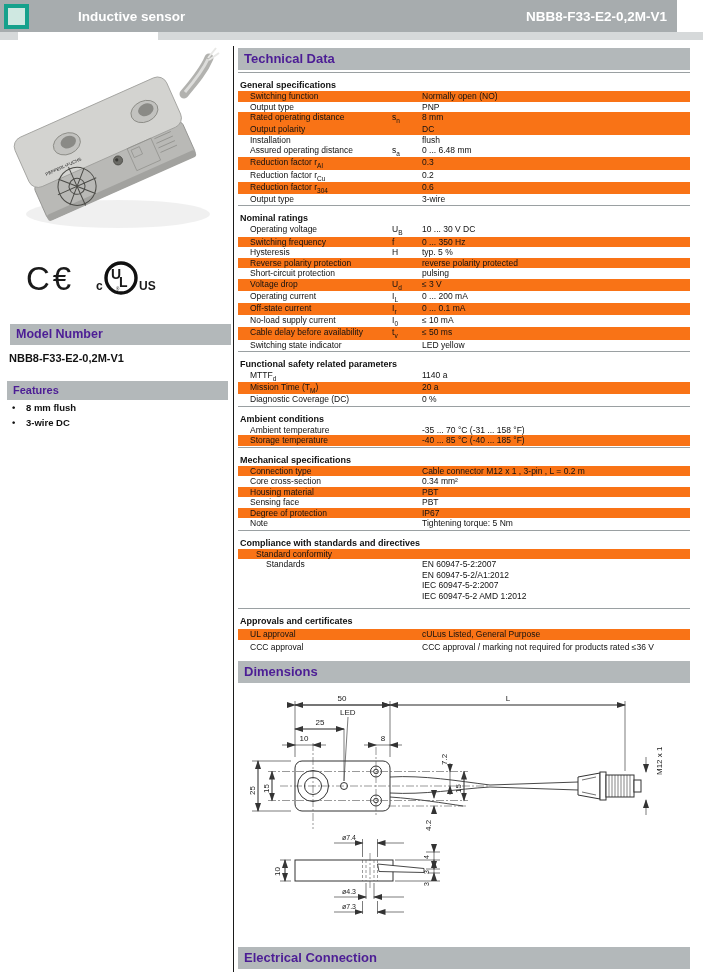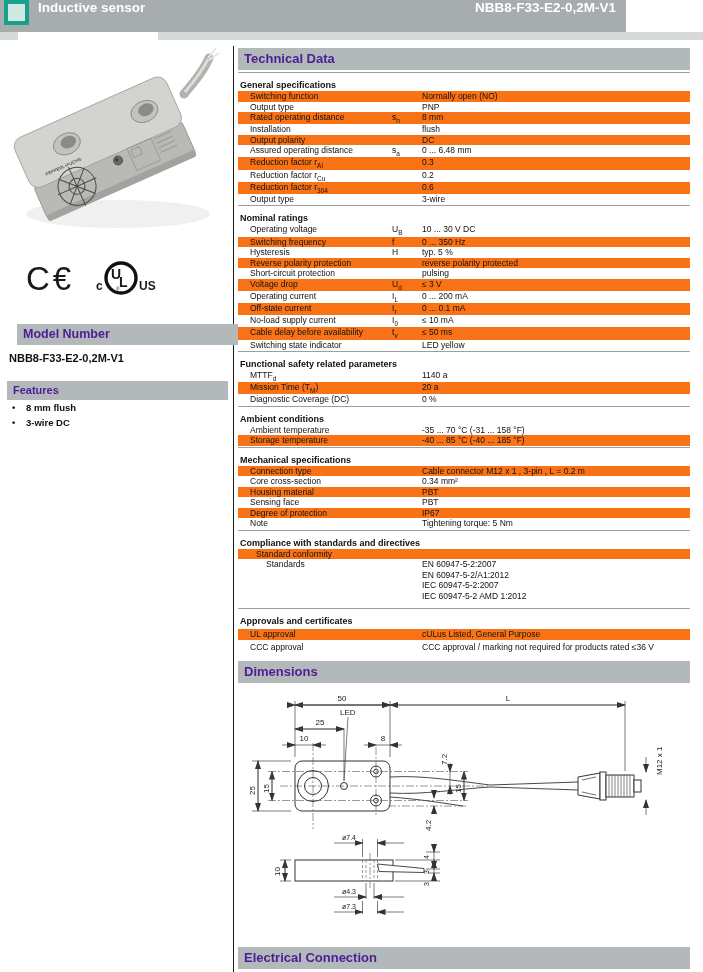--- a/index.html
+++ b/index.html
@@ -1,34 +1,34 @@
 <!DOCTYPE html>
 <html><head>
 <meta charset="utf-8">
 <style>
   html,body{margin:0;padding:0;background:#fff;}
   .page{position:relative;width:703px;height:972px;background:#fff;overflow:hidden;
         font-family:"Liberation Sans",sans-serif;color:#111;}
   
-  .topbar{position:absolute;top:0;left:0;width:626px;height:32px;background:#a7acae;
-          display:flex;align-items:flex-start;box-sizing:border-box;}
+  .topbar{position:absolute;top:0;left:0;width:677px;height:32px;background:#a7acae;
+          display:flex;align-items:center;box-sizing:border-box;gap:40px;}
   .brand-square{width:25px;height:25px;box-sizing:border-box;background:#cfe8e1;
                 border:4px solid #16a18c;margin-left:4px;}
   .topbar-title{color:#fff;font-weight:bold;font-size:13.5px;margin-left:9px;}
   .topbar-model{color:#fff;font-weight:bold;font-size:13.5px;margin-left:auto;margin-right:10px;}
   .substrip{position:absolute;top:32px;left:0;width:703px;height:8px;background:#d6d9da;}
   .photo-mask{position:absolute;top:32px;left:18px;width:140px;height:9px;background:#fff;}
   
   .vdivider{position:absolute;left:233px;top:46px;width:1px;height:926px;background:#1a1a1a;}
   
   .bar{background:#b3b8ba;font-weight:bold;color:#4c1d95;padding:3px 6px 4px 6px;}
   
   .photo{position:absolute;left:8px;top:36px;}
   .marks{position:absolute;left:20px;top:250px;}
-  .mn-bar{position:absolute;left:17px;top:324px;width:209px;font-size:12.5px;}
+  .mn-bar{position:absolute;left:10px;top:324px;width:209px;font-size:12.5px;}
   .mn-value{position:absolute;left:9px;top:352px;font-size:11px;font-weight:bold;}
   .ft-bar{position:absolute;left:7px;top:381px;width:209px;font-size:11px;}
   .ft-list{position:absolute;left:12px;top:400px;font-size:9.5px;font-weight:bold;}
   .ft-item{display:flex;line-height:15px;}
   .ft-item .dot{width:14px;}
   
   .rightcol{position:absolute;left:238px;top:48px;width:452px;}
   .rightcol .bar{font-size:13px;margin-bottom:2px;}
   .tsection{font-weight:bold;font-size:9px;border-top:1px solid #9aa0a2;
             padding:8px 0 1px 2px;line-height:9px;margin-top:1px;}
@@ -135,29 +135,29 @@
           <div class="trow">
             <span class="tlabel">Output type</span>
             <span class="tsym"></span>
             <span class="tval">PNP</span>
           </div>
           <div class="trow shaded">
             <span class="tlabel">Rated operating distance</span>
             <span class="tsym">s<sub>n</sub></span>
             <span class="tval">8 mm</span>
           </div>
+          <div class="trow shaded">
+            <span class="tlabel">Output polarity</span>
+            <span class="tsym"></span>
+            <span class="tval">DC</span>
+          </div>
           <div class="trow">
             <span class="tlabel">Installation</span>
             <span class="tsym"></span>
             <span class="tval">flush</span>
-          </div>
-          <div class="trow shaded">
-            <span class="tlabel">Output polarity</span>
-            <span class="tsym"></span>
-            <span class="tval">DC</span>
           </div>
           <div class="trow">
             <span class="tlabel">Assured operating distance</span>
             <span class="tsym">s<sub>a</sub></span>
             <span class="tval">0 ... 6.48 mm</span>
           </div>
           <div class="trow shaded">
             <span class="tlabel">Reduction factor r<sub>Al</sub></span>
             <span class="tsym"></span>
             <span class="tval">0.3</span>

